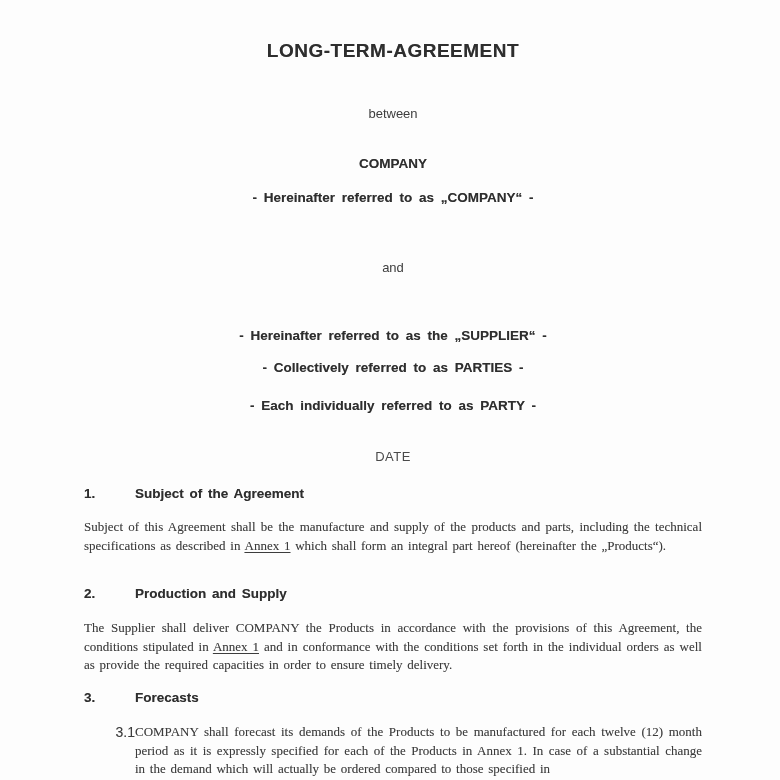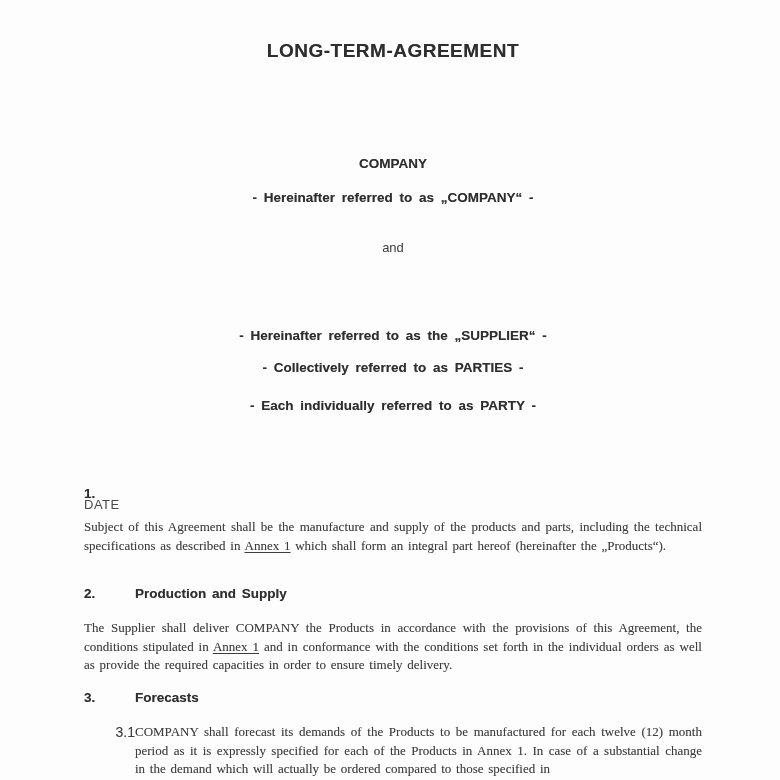--- a/index.html
+++ b/index.html
@@ -12,21 +12,21 @@
     width:780px;height:780px;overflow:hidden;
     background:var(--page-bg);
     font-family:"Liberation Sans","DejaVu Sans",sans-serif;
     color:var(--text);
     -webkit-font-smoothing:antialiased;
   }
   .page{position:relative;width:780px;height:660px;background:var(--page-bg);}
   .content{position:absolute;left:84px;right:78px;top:0;bottom:0;}
   .block{position:absolute;left:0;right:0;}
   .center{text-align:center;}
-  .right{text-align:left;margin-top:48px;}
+  .right{text-align:center;}
   .title{
     font-size:19px;font-weight:bold;letter-spacing:.5px;
     color:var(--heading);
     text-shadow:0 0 .5px rgba(40,40,40,.55);
   }
   .plain{font-size:13px;color:var(--text);}
   .cbold{
     font-size:13.5px;font-weight:bold;color:var(--heading);
     word-spacing:3px;
     text-shadow:0 0 .4px rgba(40,40,40,.45);
@@ -57,38 +57,40 @@
   .date{font-size:13px;color:#4a4a4a;letter-spacing:.5px;}
 </style>
 </head>
 <body>
 
 <div class="page">
   <div class="content">
 
     <div class="block center title" style="top:40px">LONG-TERM-AGREEMENT</div>
 
+    <div class="block center plain" style="top:106px">between</div>
 
     <div class="block center cbold" style="top:156px">COMPANY</div>
 
     <div class="block center cbold" style="top:190px">- Hereinafter referred to as „COMPANY“ -</div>
 
-    <div class="block center plain" style="top:240px">and</div>
+    <div class="block center plain" style="top:260px">and</div>
 
 
     <div class="block center cbold" style="top:328px">- Hereinafter referred to as the „SUPPLIER“ -</div>
 
     <div class="block center cbold" style="top:360px">- Collectively referred to as PARTIES -</div>
 
     <div class="block center cbold" style="top:398px">- Each individually referred to as PARTY -</div>
 
     <div class="block right date" style="top:449px">DATE</div>
 
     <div class="block heading" style="top:486px">
       <span class="num">1.</span>
+      <span class="htext">Subject of the Agreement</span>
     </div>
 
     <div class="block para" style="top:518px"><span>Subject of this Agreement shall be the manufacture and supply of the products and parts, including the technical specifications as described in </span><span class="u">Annex 1</span><span> which shall form an integral part hereof (hereinafter the „Products“).</span></div>
 
     <div class="block heading" style="top:586px">
       <span class="num">2.</span>
       <span class="htext">Production and Supply</span>
     </div>
 
     <div class="block para" style="top:619px"><span>The Supplier shall deliver COMPANY the Products in accordance with the provisions of this Agreement, the conditions stipulated in </span><span class="u">Annex 1</span><span> and in conformance with the conditions set forth in the individual orders as well as provide the required capacities in order to ensure timely delivery.</span></div>

